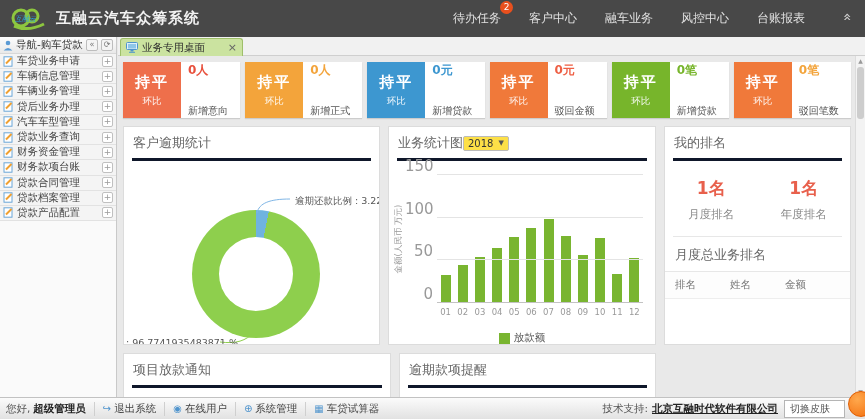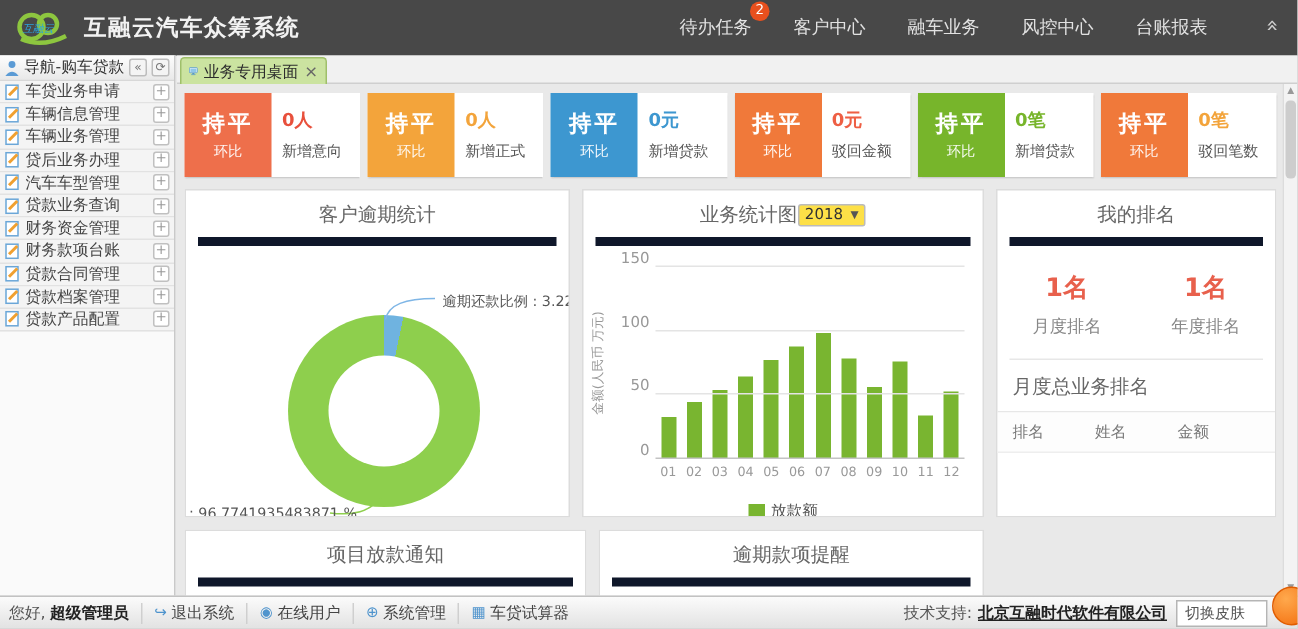--- a/index.html
+++ b/index.html
@@ -21,67 +21,67 @@
   .sb-header { height:17px; display:flex; align-items:center; gap:3px; padding:0 3px; background:linear-gradient(#fdfdfd,#e9e9e9); border-bottom:1px solid #d8d8d8; }
   .sb-title { font-size:10.5px; font-weight:normal; color:#333; flex:1; white-space:nowrap; overflow:hidden; }
   .sb-btn { width:12px; height:12px; border:1px solid #bdbdbd; background:#f4f4f4; border-radius:2px; font-size:8px; line-height:10px; text-align:center; color:#777; cursor:pointer; }
   .side-item { height:15.2px; display:flex; align-items:center; gap:3px; padding:0 3px; background:#f4f4f4; border-bottom:1px solid #e2e2e2; cursor:pointer; }
   .side-label { flex:1; font-size:10.5px; color:#444; white-space:nowrap; overflow:hidden; }
   .plus-btn { width:11px; height:11px; border:1px solid #c0c0c0; background:#fff; border-radius:2px; color:#999; font-size:9px; line-height:9px; text-align:center; cursor:pointer; }
 
   
   .main { position:absolute; top:37px; left:118px; right:0; bottom:22px; }
   .tabbar { position:relative; height:19px; background:#f1f1f1; border-bottom:1px solid #cfcfcf; }
-  .tab { position:absolute; left:2px; top:1px; height:18px; width:98px; background:#cbe3a0; border:1px solid #9fbf6a; border-bottom:none; border-radius:3px 3px 0 0; display:flex; align-items:center; gap:4px; padding:0 5px; cursor:pointer; }
+  .tab { position:absolute; left:2px; top:1px; height:18px; width:123px; background:#cbe3a0; border:1px solid #9fbf6a; border-bottom:none; border-radius:3px 3px 0 0; display:flex; align-items:center; gap:4px; padding:0 5px; cursor:pointer; }
   .tab-label { font-size:10.5px; color:#2c2c2c; flex:1; white-space:nowrap; }
   .tab-close { font-size:11px; color:#666; cursor:pointer; line-height:10px; }
 
   .content { position:absolute; top:19px; left:0; right:10px; bottom:0; padding:6px 4px 0 5px; overflow:hidden; }
 
   .vscroll { position:absolute; top:19px; right:0; bottom:0; width:10px; background:#f3f3f3; border-left:1px solid #dcdcdc; }
   .vs-arrow { height:10px; font-size:6px; color:#999; text-align:center; line-height:10px; cursor:pointer; }
   .vs-arrow.down { position:absolute; bottom:0; left:0; right:0; }
   .vs-thumb { position:absolute; top:11px; left:1px; width:7px; height:52px; background:#cdcdcd; border-radius:3px; cursor:pointer; }
 
   
   .kpi-row { display:flex; gap:5px; height:56px; }
   .kpi-card { flex:1; display:flex; background:#fff; box-shadow:0 1px 1px rgba(0,0,0,0.12); }
   .kpi-block { width:58px; color:#fff; display:flex; flex-direction:column; align-items:center; justify-content:center; }
   .kpi-trend { font-size:15px; font-weight:bold; letter-spacing:2px; }
   .kpi-compare { font-size:9.5px; margin-top:3px; opacity:.95; }
-  .kpi-right { flex:1; display:flex; flex-direction:column; justify-content:center; padding-left:7px; gap:5px; }
+  .kpi-right { flex:1; display:flex; flex-direction:column; justify-content:space-between; padding-left:7px; gap:5px; }
   .kpi-value { font-size:12px; font-weight:bold; }
   .kpi-label { font-size:10px; color:#555; }
 
   
   .panel-row { display:flex; gap:8px; margin-top:8px; height:219px; }
   .panel-row2 { display:flex; gap:8px; margin-top:8px; height:60px; }
   .panel { background:#fff; border:1px solid #dcdcdc; position:relative; overflow:hidden; }
-  .panel-title-row { margin:0 8px; padding:7px 1px 6px; border-bottom:6px solid #0f172a; display:flex; align-items:center; justify-content:center; }
+  .panel-title-row { margin:0 8px; padding:7px 1px 6px; border-bottom:3px solid #0f172a; display:flex; align-items:center; justify-content:flex-start; }
   .panel-title { font-size:13px; color:#666; }
   .p-donut { width:257px; } .p-bar { width:268px; } .p-rank { flex:1; }
   .p-reminder { width:257px; } .p-notice { width:268px; }
 
   
   .donut-area { position:absolute; left:0; top:28px; right:0; bottom:0; }
   .donut { position:absolute; left:68px; top:55px; width:128px; height:128px; border-radius:50%; }
   .donut-hole { position:absolute; left:27px; top:27px; width:74px; height:74px; border-radius:50%; background:#fff; }
   .callout-top { position:absolute; left:171px; top:40px; font-size:9.5px; color:#555; white-space:nowrap; }
   .callout-bottom { position:absolute; left:2px; top:182px; font-size:9.5px; color:#555; white-space:nowrap; }
   .leader-svg { position:absolute; left:0; top:0; width:100%; height:100%; pointer-events:none; }
   .donut-legend { position:absolute; left:0; right:0; bottom:8px; display:flex; justify-content:center; gap:18px; }
   .legend-item { display:flex; align-items:center; gap:4px; font-size:10.5px; color:#555; }
   .legend-swatch { width:11px; height:11px; display:inline-block; }
 
   
   .chart { position:relative; height:186px; margin-top:2px; }
   .plot { position:absolute; left:48px; right:12px; top:12px; bottom:46px; }
   .gridline { position:absolute; left:0; right:0; height:1px; background:#e4e4e4; }
   .gridline.zero { background:#c3c3c3; }
-  .ytick { position:absolute; left:-32px; width:28px; text-align:right; font-size:10px; color:#999; margin-top:-5px; }
+  .ytick { position:absolute; left:-32px; width:28px; text-align:right; font-size:15px; color:#999; margin-top:-5px; }
   .ylabel { position:absolute; left:-98px; top:calc(50% - 6px); width:120px; height:12px; transform:rotate(-90deg); font-size:8.5px; color:#999; text-align:center; }
   .bars { position:absolute; left:0; right:0; top:0; bottom:0; display:flex; align-items:flex-end; justify-content:space-around; }
   .bar { width:10px; background:#79b530; }
   .xlabels { position:absolute; left:0; right:0; top:100%; margin-top:4px; display:flex; justify-content:space-around; }
   .xlabel { width:14px; text-align:center; font-size:8.5px; color:#999; }
   .bar-legend { position:absolute; left:0; right:0; bottom:4px; display:flex; justify-content:center; }
 
   .select-box { display:inline-flex; align-items:center; gap:5px; border:1px solid #bbb; border-radius:2px; background:#fde047; font-size:10px; color:#333; padding:1px 4px; cursor:pointer; }
   .caret { font-size:7px; color:#555; }
 

